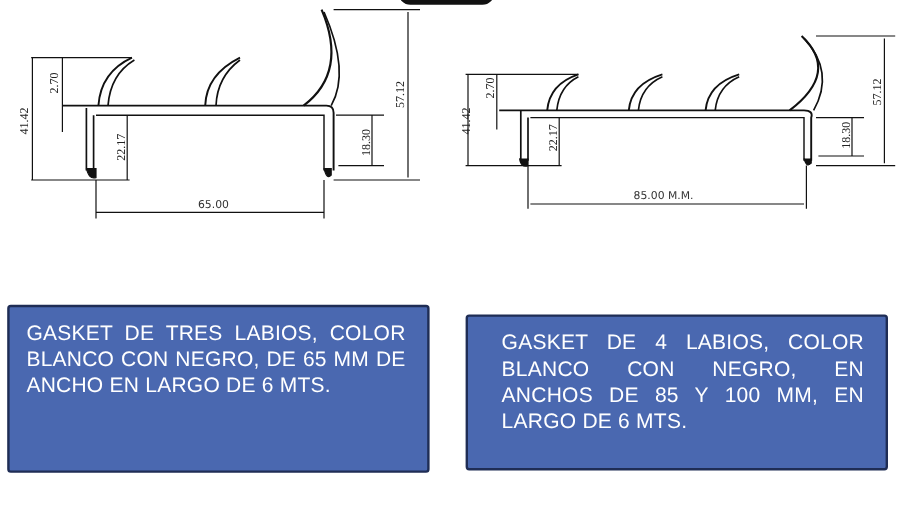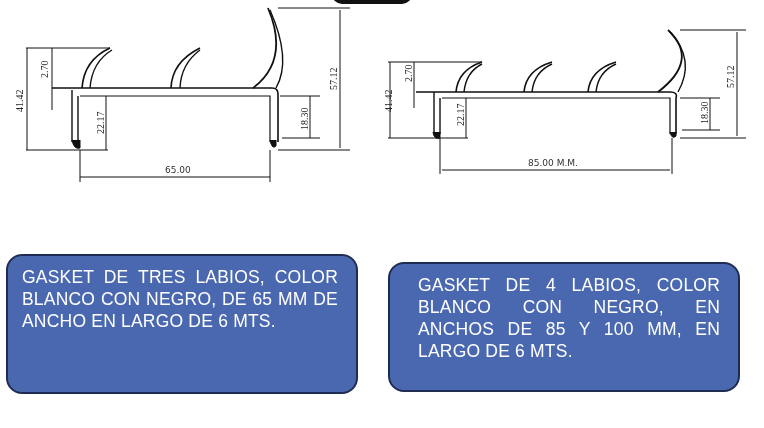--- a/index.html
+++ b/index.html
@@ -1,21 +1,21 @@
 <!DOCTYPE html>
 <html><head>
 <meta charset="utf-8">
 <style>
   html, body { margin:0; padding:0; background:#ffffff; }
   body { width:764px; height:428px; position:relative; overflow:hidden; font-family:"Liberation Sans", sans-serif; }
   .drawing { position:absolute; }
   .dim { font-family:"Liberation Serif", serif; font-size:10px; fill:#222; }
   .dim2 { font-family:"DejaVu Sans", sans-serif; font-size:9px; fill:#333; }
   .tab { position:absolute; left:332px; top:-14px; width:80px; height:18px; background:#111; border-radius:0 0 10px 10px; }
-  .box { position:absolute; background:#4a68b0; border:2px solid #1f2d55; border-radius:16px; color:#ffffff;
+  .box { position:absolute; background:#4a68b0; border:2px solid #1f2d55; border-radius:3px; color:#ffffff;
          font-family:"Liberation Sans", sans-serif; font-size:17.5px; line-height:22px; text-align:justify; text-align-last:left;
          padding:10px 18px 10px 14px; box-sizing:border-box; letter-spacing:0.2px; }
   .box1 { left:6px; top:254px; width:352px; height:140px; }
   .box2 { left:388px; top:262px; width:352px; height:130px;padding-left:28px; }
 </style>
 </head>
 <body>
 
 <div class="tab"></div>
 

